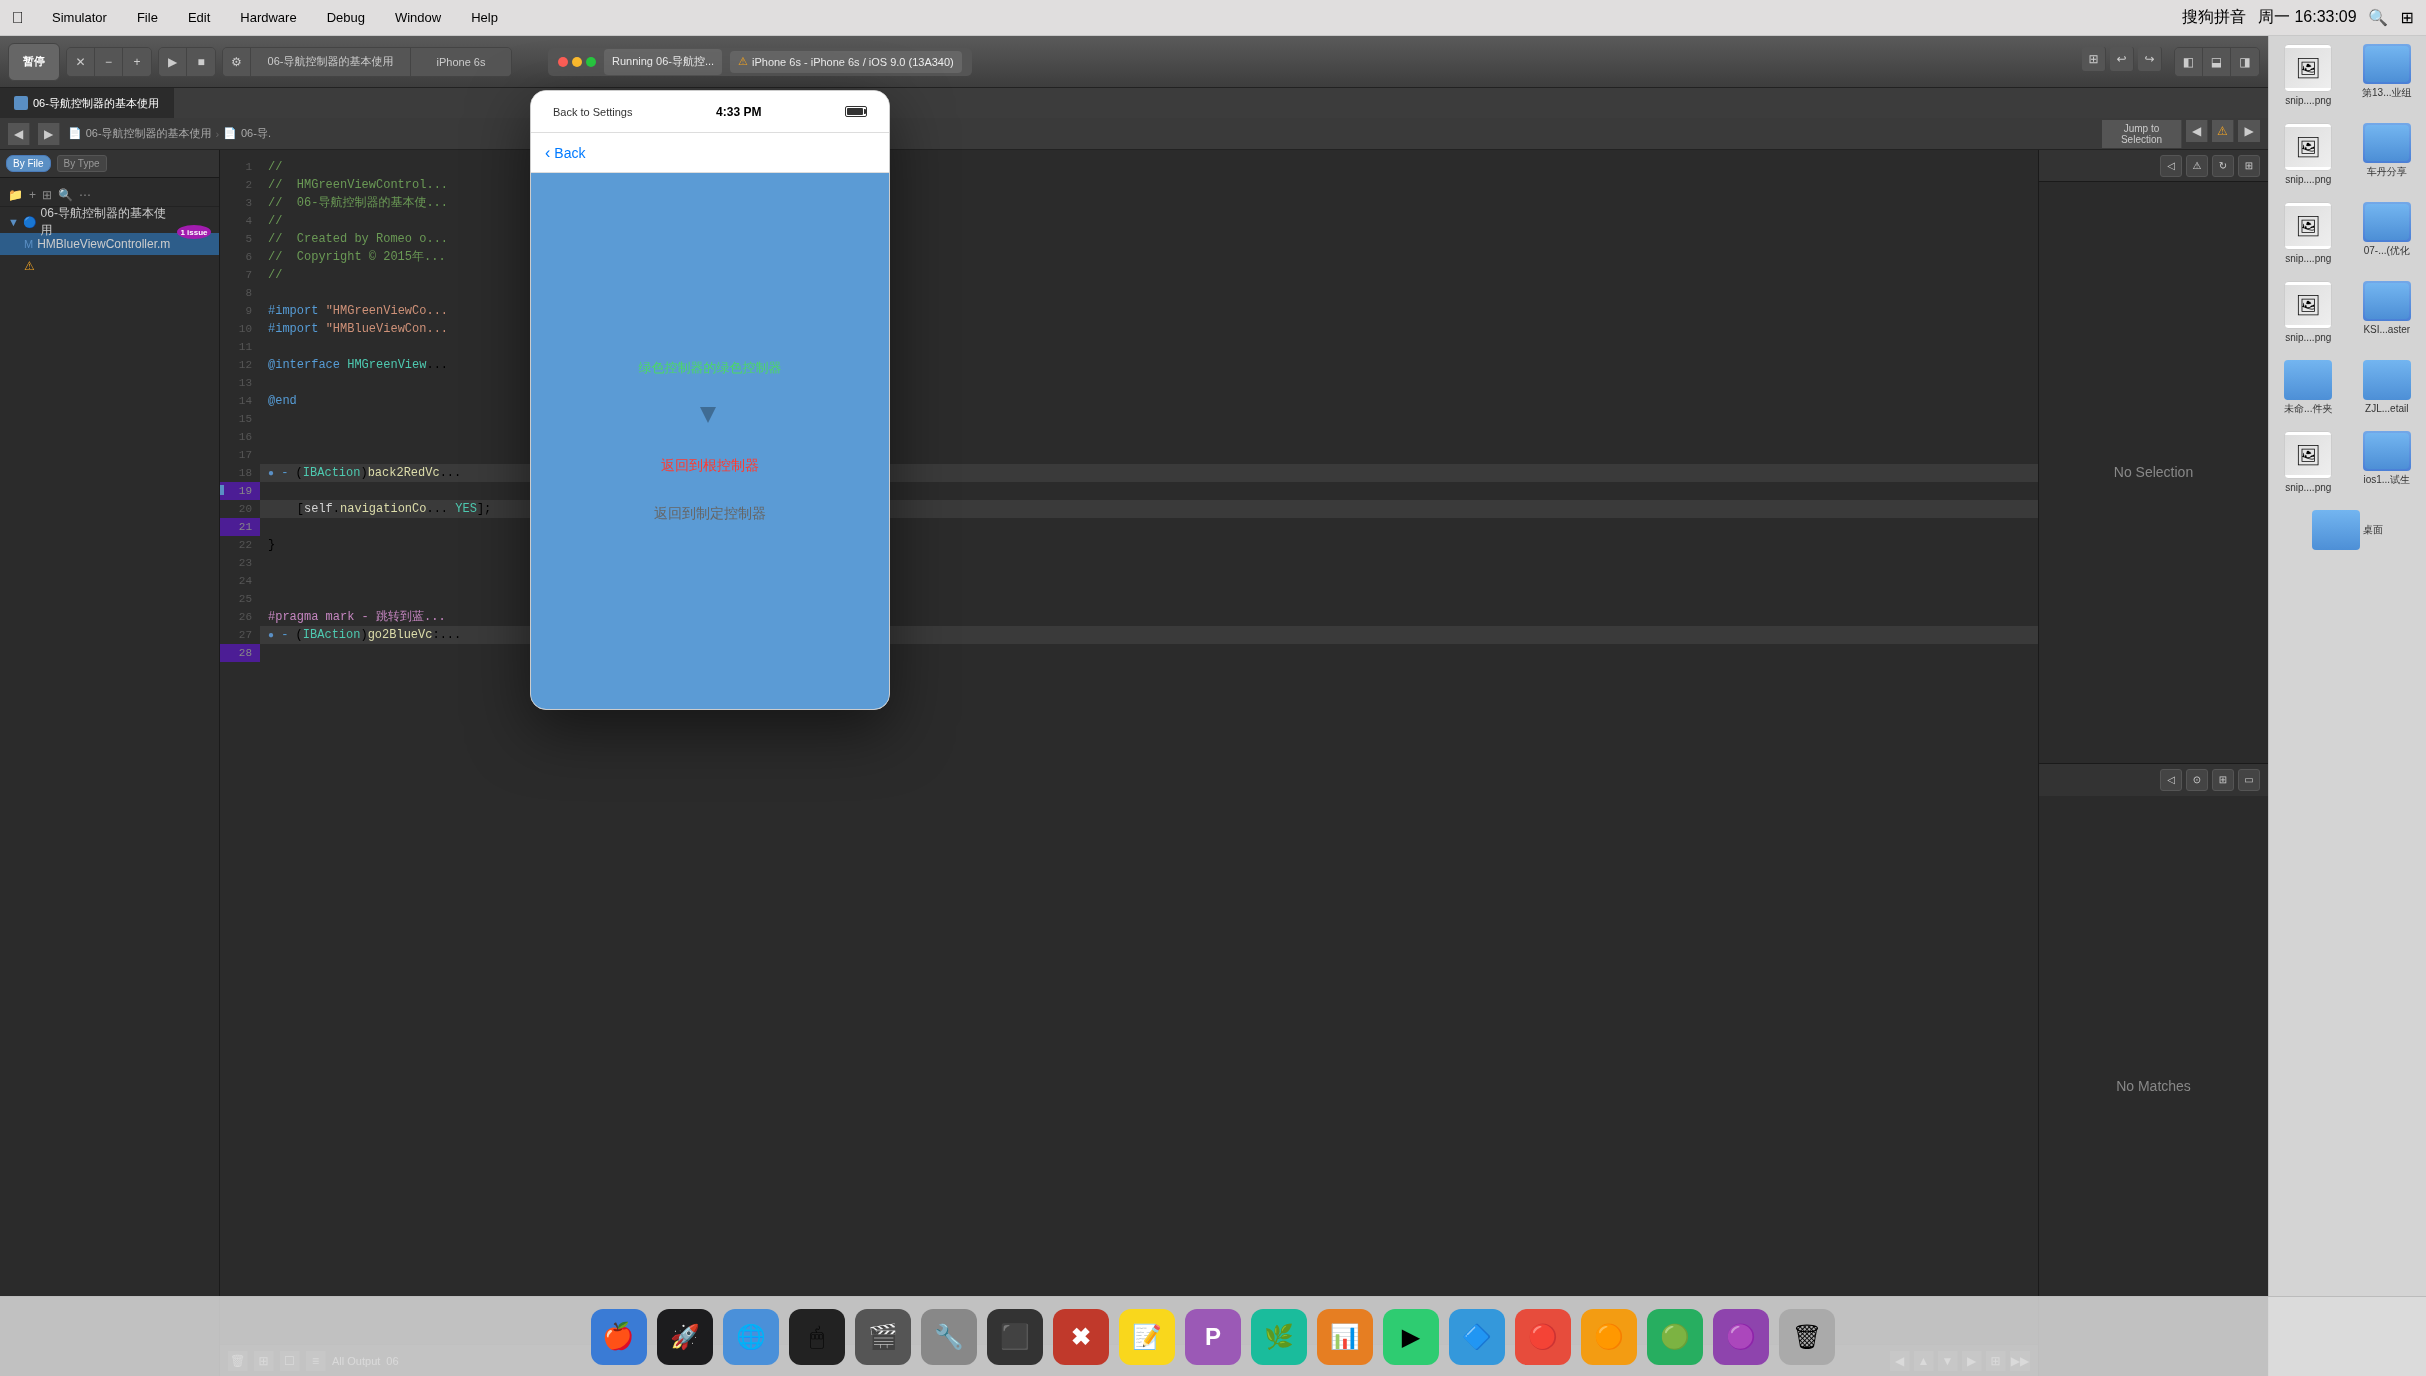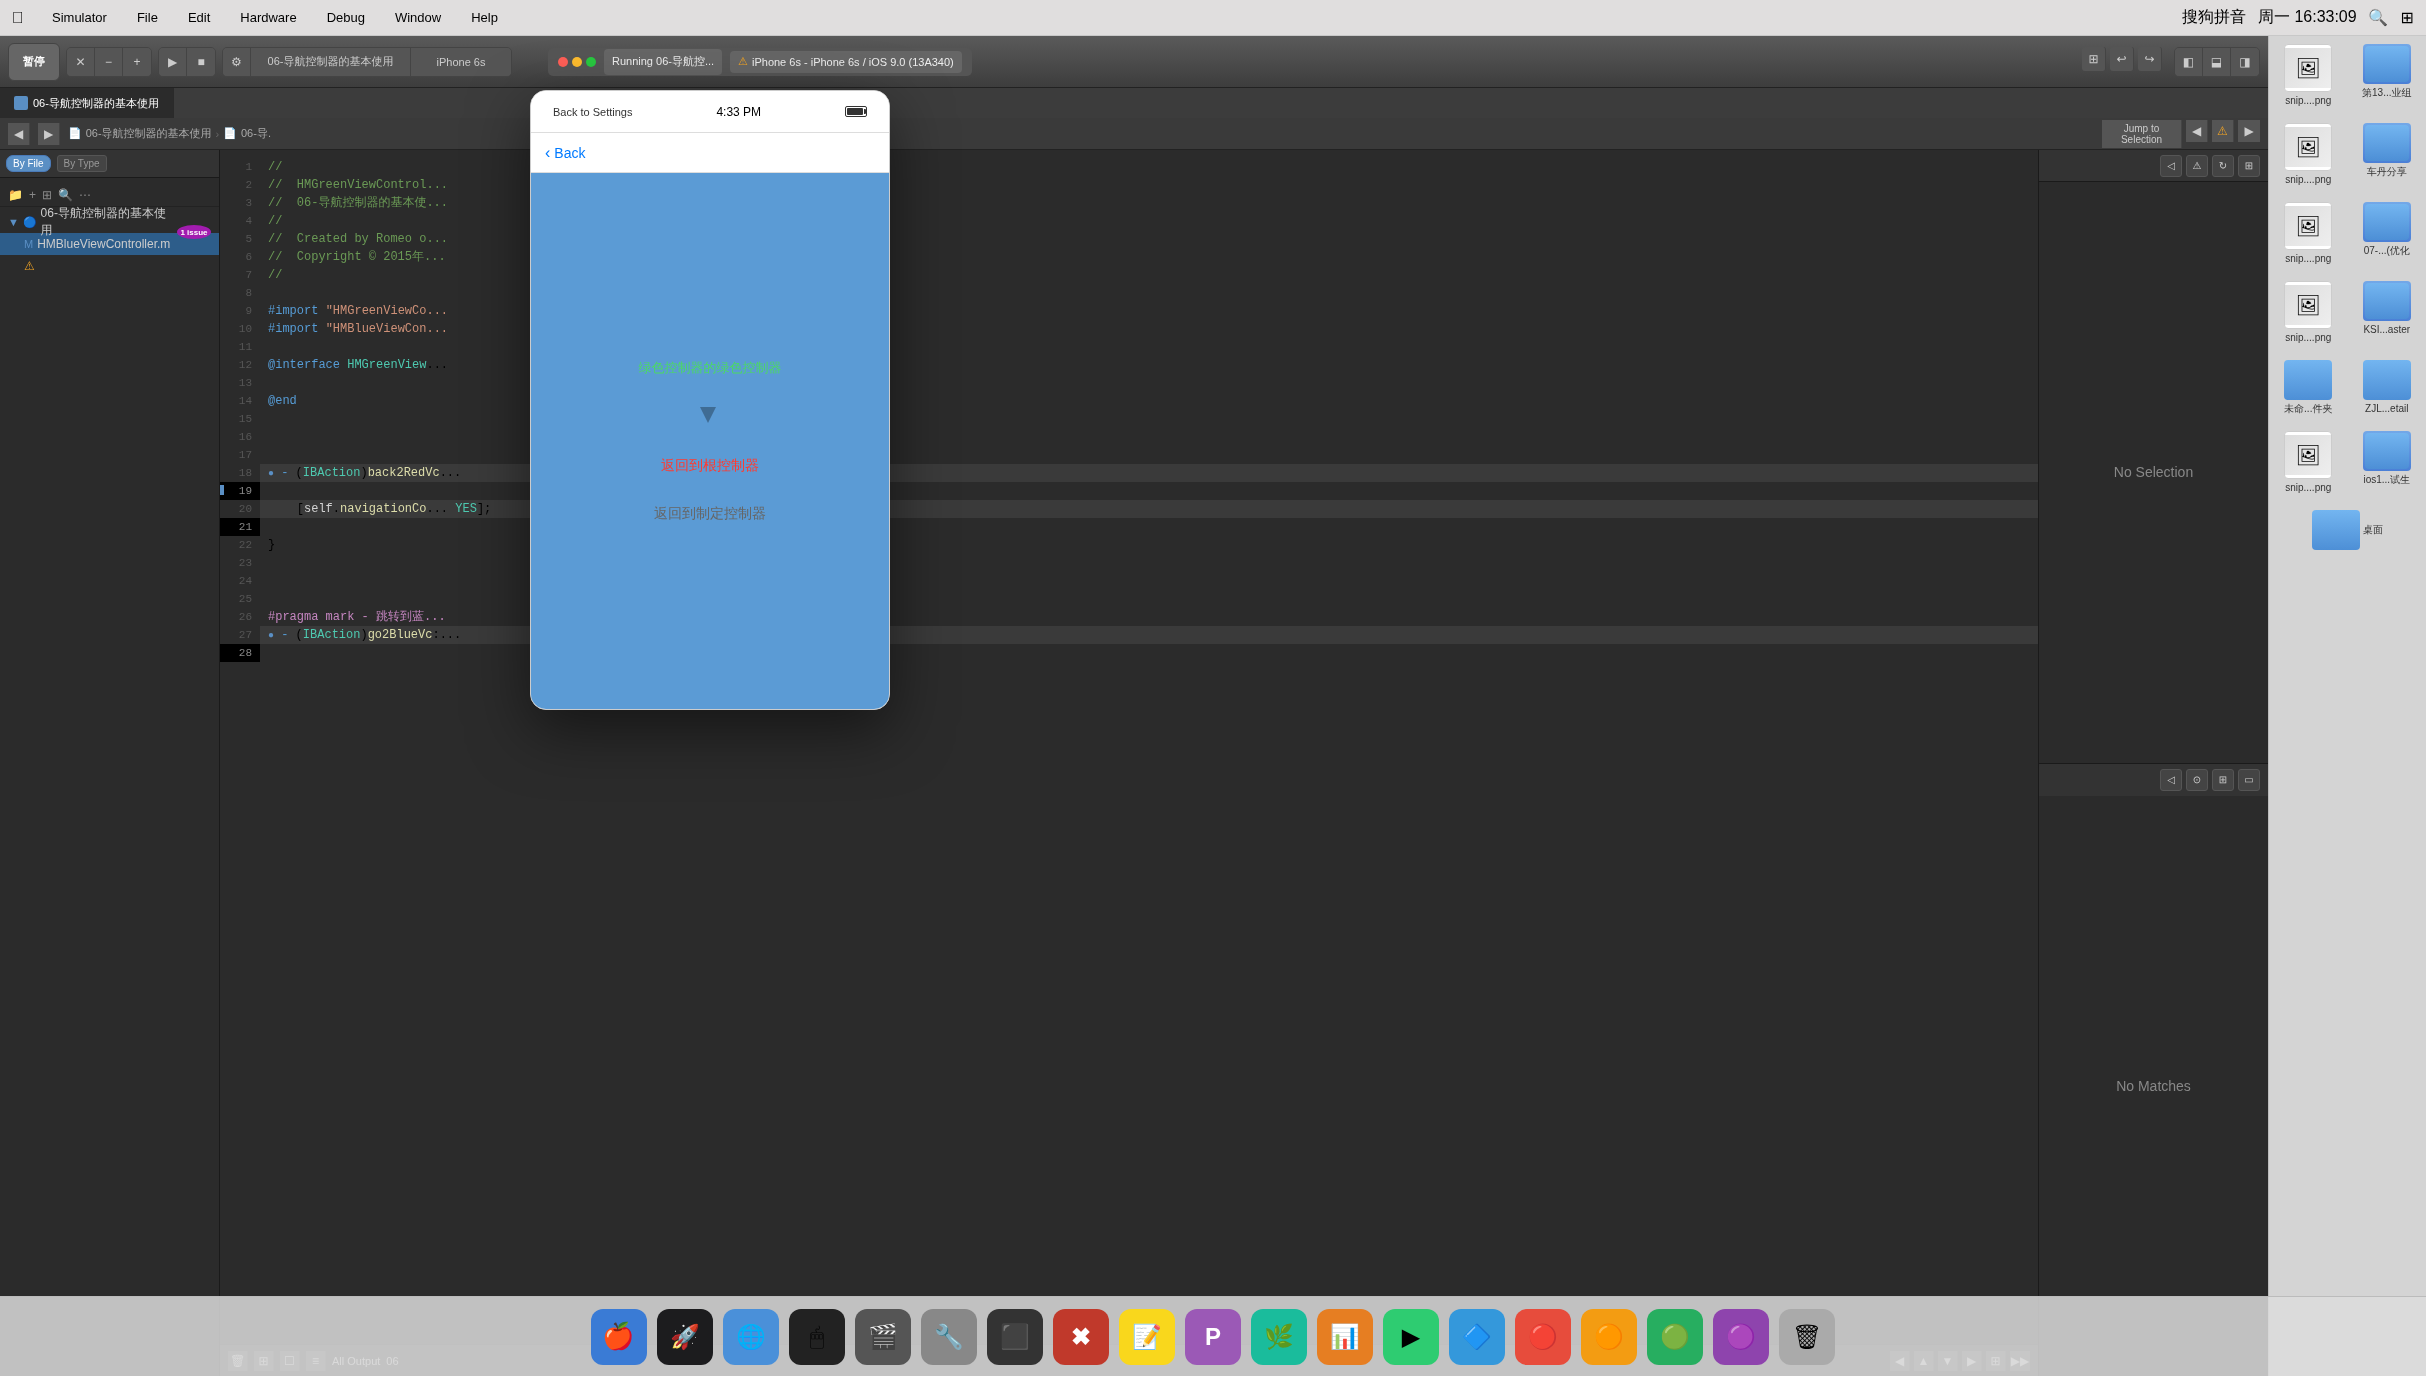--- a/index.html
+++ b/index.html
@@ -243,21 +243,21 @@
       flex-shrink: 0;
     }
     .line-num {
       height: 18px;
       line-height: 18px;
       font-size: 11px;
       color: #555;
       padding-right: 8px;
       font-family: "Courier New", monospace;
     }
-    .line-num.highlighted { background: #000000; color: #888; }
+    .line-num.highlighted { background: #4c1d95; color: #888; }
     .code-lines {
       flex: 1;
       padding: 8px 0;
       overflow: hidden;
     }
     .code-line {
       height: 18px;
       line-height: 18px;
       font-size: 12px;
       font-family: "Courier New", monospace;
@@ -851,21 +851,21 @@
         </div>
       </div>
     </div>
   </div>
 </div>
 
 <div class="simulator-overlay">
 
   <div class="ios-status-bar">
     <span style="font-size:11px;color:#333;font-weight:400;">Back to Settings</span>
-    <span style="font-weight:400;">4:33 PM</span>
+    <span style="font-weight:700;">4:33 PM</span>
     <div class="ios-battery">
       <div class="battery-icon">
         <div class="battery-fill"></div>
         <div class="battery-tip"></div>
       </div>
     </div>
   </div>
 
   <div class="ios-back-bar">
     <div class="ios-back-btn">

